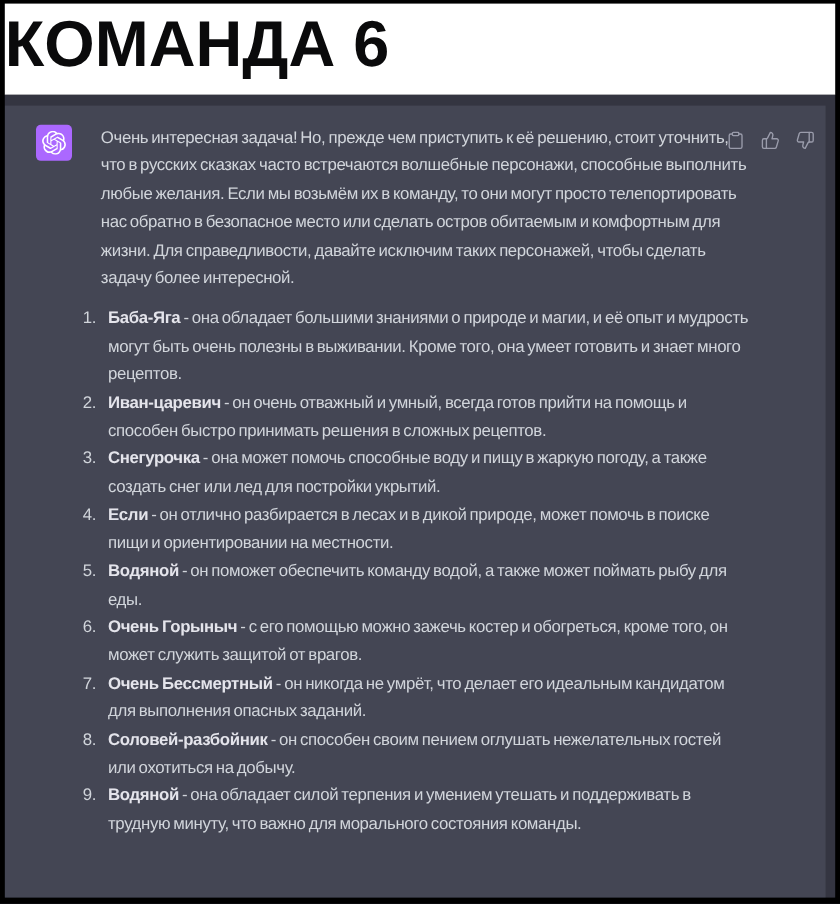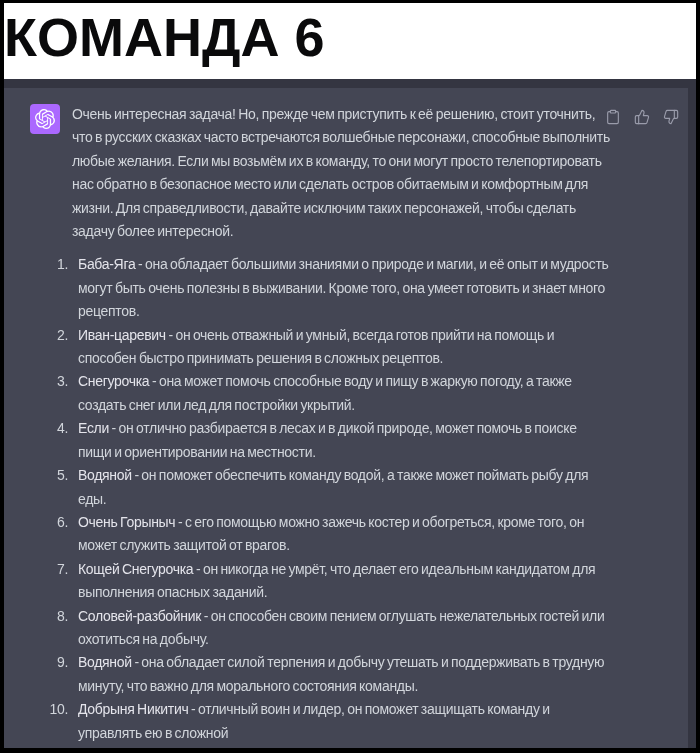--- a/index.html
+++ b/index.html
@@ -37,21 +37,21 @@
     background: #343541;
     overflow: hidden;
   }
   .message {
     position: absolute; left: 0; top: 9px;
     width: 684px; height: 660px;
     background: #444654;
     overflow: hidden;
     padding: 15px 0 0 26px;
     display: flex;
-    gap: 12px;
+    gap: 24px;
   }
   .avatar {
     flex: none;
     width: 30px; height: 30px;
     margin-top: 1px;
     border-radius: 4px;
     background: #ab68ff;
     display: flex; align-items: center; justify-content: center;
   }
   .avatar svg { width: 20px; height: 20px; fill: #ffffff; }
@@ -70,21 +70,21 @@
     margin: 0 0 0 -30px;
     padding: 0;
   }
   ol.char-list li { display: flex; }
   .num {
     flex: none;
     width: 26px;
     text-align: right;
     margin-right: 10px;
   }
-  .char-name { font-weight: normal; color: #e4e4eb; }
+  .char-name { font-weight: bold; color: #e4e4eb; }
   .actions {
     position: absolute;
     top: 21px; right: 9px;
     display: flex; gap: 13px;
   }
   .actions button {
     background: none; border: none; padding: 0; margin: 0;
     width: 16px; height: 16px; cursor: pointer;
   }
   .actions svg {
@@ -139,37 +139,33 @@
     <span class="item-text"><span class="char-name">Водяной</span><span class="char-desc"> - он поможет обеспечить команду водой, а также может поймать рыбу для еды.</span></span>
   </li>
 
   <li class="char-item">
     <span class="num">6.</span>
     <span class="item-text"><span class="char-name">Очень Горыныч</span><span class="char-desc"> - с его помощью можно зажечь костер и обогреться, кроме того, он может служить защитой от врагов.</span></span>
   </li>
 
   <li class="char-item">
     <span class="num">7.</span>
-    <span class="item-text"><span class="char-name">Кощей Снегурочка</span><span class="char-desc"> - он никогда не умрёт, что делает его идеальным кандидатом для выполнения опасных заданий.</span></span>
+    <span class="item-text"><span class="char-name">Очень Бессмертный</span><span class="char-desc"> - он никогда не умрёт, что делает его идеальным кандидатом для выполнения опасных заданий.</span></span>
   </li>
 
   <li class="char-item">
     <span class="num">8.</span>
     <span class="item-text"><span class="char-name">Соловей-разбойник</span><span class="char-desc"> - он способен своим пением оглушать нежелательных гостей или охотиться на добычу.</span></span>
   </li>
 
   <li class="char-item">
     <span class="num">9.</span>
-    <span class="item-text"><span class="char-name">Водяной</span><span class="char-desc"> - она обладает силой терпения и добычу утешать и поддерживать в трудную минуту, что важно для морального состояния команды.</span></span>
+    <span class="item-text"><span class="char-name">Водяной</span><span class="char-desc"> - она обладает силой терпения и умением утешать и поддерживать в трудную минуту, что важно для морального состояния команды.</span></span>
   </li>
 
-  <li class="char-item">
-    <span class="num">10.</span>
-    <span class="item-text"><span class="char-name">Добрыня Никитич</span><span class="char-desc"> - отличный воин и лидер, он поможет защищать команду и управлять ею в сложной</span></span>
-  </li>
 </ol>
       </div>
 
       <div class="actions">
         <button title="copy">
           <svg viewBox="0 0 24 24" aria-hidden="true">
             <rect x="8" y="2" width="8" height="4" rx="1"></rect>
             <path d="M16 4h2a2 2 0 0 1 2 2v14a2 2 0 0 1-2 2H6a2 2 0 0 1-2-2V6a2 2 0 0 1 2-2h2"></path>
           </svg>
         </button>

